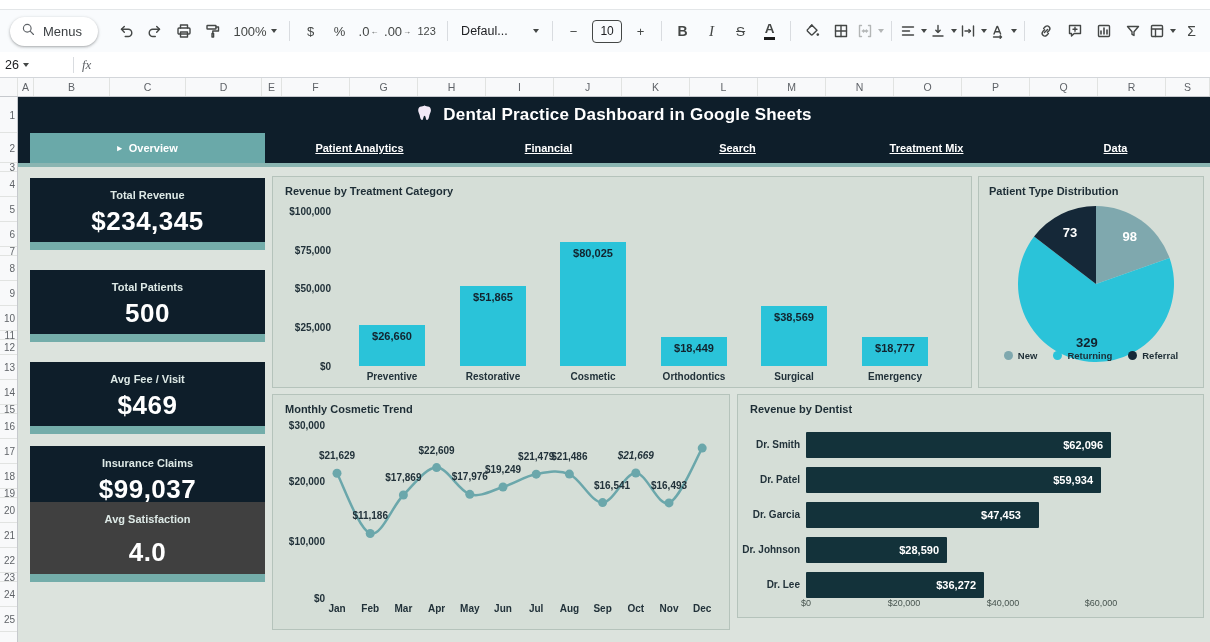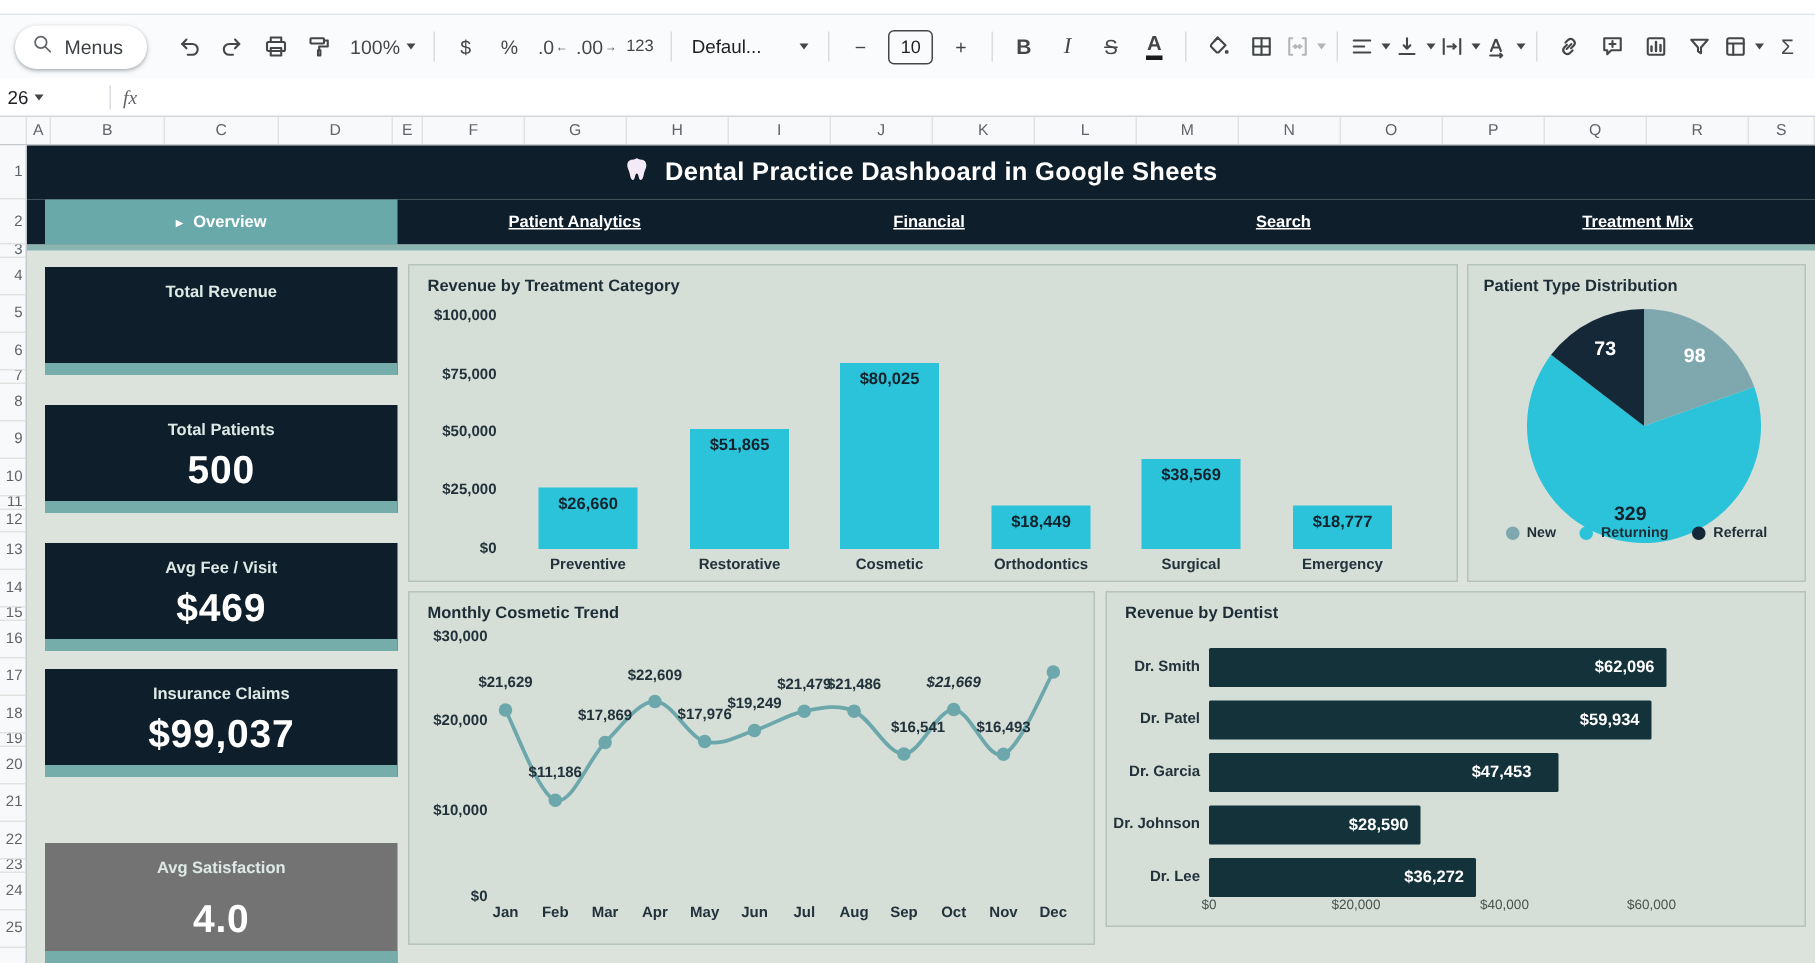--- a/index.html
+++ b/index.html
@@ -364,41 +364,43 @@
   <div class="tabbar" id="tab-bar" style="background: rgb(14, 30, 42);">
     <div class="tab-active" style="background: rgb(106, 169, 169);">
       <span style="font-size:9px">▸</span>
       <span>Overview</span>
     </div>
     <div class="tabs-rest" id="tabs-rest">
         <div class="tab">Patient Analytics</div>
         <div class="tab">Financial</div>
         <div class="tab">Search</div>
         <div class="tab">Treatment Mix</div>
+        <div class="tab">Data</div>
       </div>
   </div>
   <div class="teal-strip" id="teal-strip" style="background: rgb(138, 181, 177);"></div>
 
   <div id="kpi-col">
       <div class="kpi" style="top: 178px; height: 72px; background: rgb(14, 30, 42); border-bottom: 8px solid rgb(116, 173, 170);">
         <div class="klabel">Total Revenue</div>
+        <div class="kvalue">$234,345</div>
       </div>
       <div class="kpi" style="top: 270px; height: 72px; background: rgb(14, 30, 42); border-bottom: 8px solid rgb(116, 173, 170);">
         <div class="klabel">Total Patients</div>
         <div class="kvalue">500</div>
       </div>
       <div class="kpi" style="top: 362px; height: 72px; background: rgb(14, 30, 42); border-bottom: 8px solid rgb(116, 173, 170);">
         <div class="klabel">Avg Fee / Visit</div>
         <div class="kvalue">$469</div>
       </div>
       <div class="kpi" style="top: 446px; height: 72px; background: rgb(14, 30, 42); border-bottom: 8px solid rgb(116, 173, 170);">
         <div class="klabel">Insurance Claims</div>
         <div class="kvalue">$99,037</div>
       </div>
-      <div class="kpi" style="top: 562px; height: 80px; background: #737373; border-bottom: 8px solid rgb(116, 173, 170);">
+      <div class="kpi" style="top: 502px; height: 80px; background: #404040; border-bottom: 8px solid rgb(116, 173, 170);">
         <div class="klabel">Avg Satisfaction</div>
         <div class="kvalue" style="margin-top: 12px;">4.0</div>
       </div>
     </div>
 
   <div class="panel" id="panel-bar" style="left:272px;top:176px;width:700px;height:212px;">
     <div class="ptitle">Revenue by Treatment Category</div>
   <div class="ytick" style="left: 8px; top: 34px;">$100,000</div>
       <div class="ytick" style="left: 8px; top: 73px;">$75,000</div>
       <div class="ytick" style="left: 8px; top: 111px;">$50,000</div>

